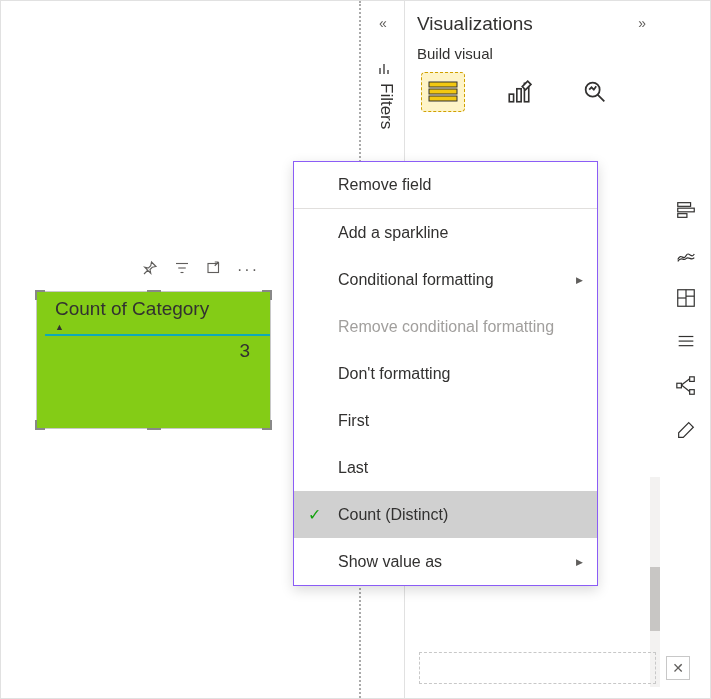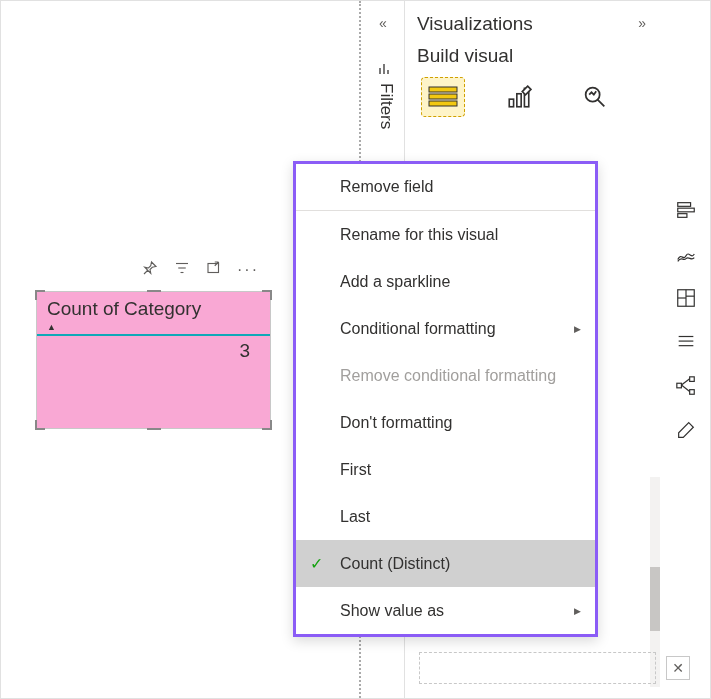--- a/index.html
+++ b/index.html
@@ -5,21 +5,21 @@
 * { margin: 0; padding: 0; box-sizing: border-box; }
 body { font-family: "Segoe UI", -apple-system, sans-serif; background: #fff; color: #323130; width: 711px; height: 699px; overflow: hidden; position: relative; border: 1px solid #e1e1e1; }
 
 
 .canvas-area { position: absolute; left: 0; top: 0; width: 360px; height: 697px; background: #fff; }
 
 
 .visual-toolbar { position: absolute; left: 140px; top: 258px; display: flex; gap: 14px; align-items: center; }
 .visual-toolbar-icon { cursor: pointer; color: #605e5c; }
 
-.visual { position: absolute; left: 35px; top: 290px; width: 235px; height: 138px; border: 1px solid #c8c8c8; background: #f9a8d4; }
+.visual { position: absolute; left: 35px; top: 290px; width: 235px; height: 138px; border: 1px solid #c8c8c8; background: #84cc16; padding-left: 8px; }
 .handle { position: absolute; width: 10px; height: 10px; }
 .handle.tl { left: -2px; top: -2px; border-left: 2px solid #888; border-top: 2px solid #888; }
 .handle.tr { right: -2px; top: -2px; border-right: 2px solid #888; border-top: 2px solid #888; }
 .handle.bl { left: -2px; bottom: -2px; border-left: 2px solid #888; border-bottom: 2px solid #888; }
 .handle.br { right: -2px; bottom: -2px; border-right: 2px solid #888; border-bottom: 2px solid #888; }
 .handle.tm { left: 50%; top: -2px; transform: translateX(-50%); border-top: 2px solid #888; width: 14px; }
 .handle.bm { left: 50%; bottom: -2px; transform: translateX(-50%); border-bottom: 2px solid #888; width: 14px; }
 .visual-header { padding: 6px 10px 2px; font-size: 19px; font-weight: 400; color: #323130; border-bottom: 2px solid #0ea9b8; position: relative; }
 .sort-arrow { font-size: 9px; color: #323130; display: block; margin-top: 2px; }
 .visual-value { padding: 4px 20px 0 0; text-align: right; font-size: 19px; }
@@ -31,32 +31,32 @@
 .filters-pane { position: absolute; left: 366px; top: 0; width: 38px; height: 697px; background: #fff; border-right: 1px solid #e1e1e1; }
 .collapse-btn { position: absolute; left: 6px; top: 8px; font-size: 14px; color: #605e5c; cursor: pointer; padding: 6px; }
 .filters-icon { position: absolute; left: 10px; top: 60px; }
 .filters-label { position: absolute; left: 9px; top: 82px; writing-mode: vertical-rl; font-size: 17px; font-weight: 400; color: #323130; }
 
 
 .viz-pane { position: absolute; left: 404px; top: 0; width: 258px; height: 697px; background: #fff; border-right: 1px solid #e1e1e1; padding: 10px 12px; }
 .viz-header { display: flex; justify-content: space-between; align-items: flex-end; margin-bottom: 10px; }
 .viz-title { font-size: 19px; font-weight: 400; }
 .viz-expand { font-size: 14px; color: #605e5c; cursor: pointer; padding: 4px; }
-.viz-subtitle { font-size: 19px; color: #323130; margin-bottom: 10px; }
+.viz-subtitle { font-size: 15px; color: #323130; margin-bottom: 10px; }
 .viz-tabs { display: flex; gap: 32px; align-items: center; margin-bottom: 20px; padding-left: 4px; }
 .viz-tab { width: 44px; height: 40px; display: flex; align-items: center; justify-content: center; cursor: pointer; border-radius: 4px; }
 .viz-tab.active { background: #fef4c8; border: 1px dashed #d0a000; }
 
 
 .icon-strip { position: absolute; right: 0; top: 0; width: 49px; height: 697px; background: #fff; }
 .strip-icon { width: 28px; height: 28px; margin: 0 auto 16px; display: flex; align-items: center; justify-content: center; cursor: pointer; }
 .strip-spacer-top { height: 195px; }
 
 
-.context-menu { position: absolute; left: 292px; top: 160px; width: 305px; background: #fff; border: 3px solid #8b5cf6; box-shadow: 0 4px 12px rgba(0,0,0,0.15); text-align: right; }
+.context-menu { position: absolute; left: 292px; top: 160px; width: 305px; background: #fff; border: 1px solid #8b5cf6; box-shadow: 0 4px 12px rgba(0,0,0,0.15); text-align: right; }
 .menu-item { display: flex; align-items: center; height: 47px; padding: 0 16px 0 44px; font-size: 16px; color: #323130; cursor: pointer; position: relative; }
 .menu-item.disabled { color: #a19f9d; cursor: default; }
 .menu-item.selected { background: #d0d0d0; }
 .menu-item.has-sub::after { content: "▶"; position: absolute; right: 14px; font-size: 9px; color: #605e5c; }
 .menu-check { position: absolute; left: 14px; color: #13a10e; font-size: 16px; }
 .menu-item.first { border-bottom: 1px solid #e1dfdd; }
 
 
 .drill-remove { position: absolute; right: 20px; bottom: 18px; width: 24px; height: 24px; border: 1px solid #c8c8c8; display: flex; align-items: center; justify-content: center; font-size: 14px; color: #605e5c; cursor: pointer; }
 .drill-box { position: absolute; left: 418px; bottom: 14px; right: 54px; height: 32px; border: 1px dashed #c8c8c8; }
@@ -203,23 +203,20 @@
   </div>
 
 <div class="drill-box"></div>
 <div class="drill-remove">✕</div>
 
 <div class="context-menu" id="ctx-menu">
     <div class="menu-item first">
       <span>Remove field</span>
     </div>
     <div class="menu-item">
-      <span>Rename for this visual</span>
-    </div>
-    <div class="menu-item">
       <span>Add a sparkline</span>
     </div>
     <div class="menu-item has-sub">
       <span>Conditional formatting</span>
     </div>
     <div class="menu-item disabled">
       <span>Remove conditional formatting</span>
     </div>
     <div class="menu-item">
       <span>Don't formatting</span>

